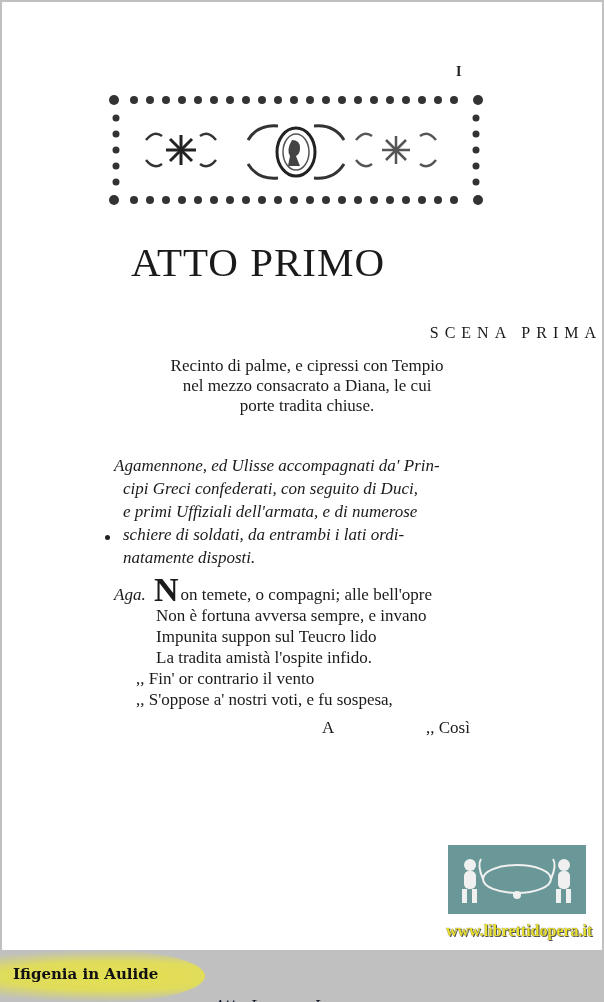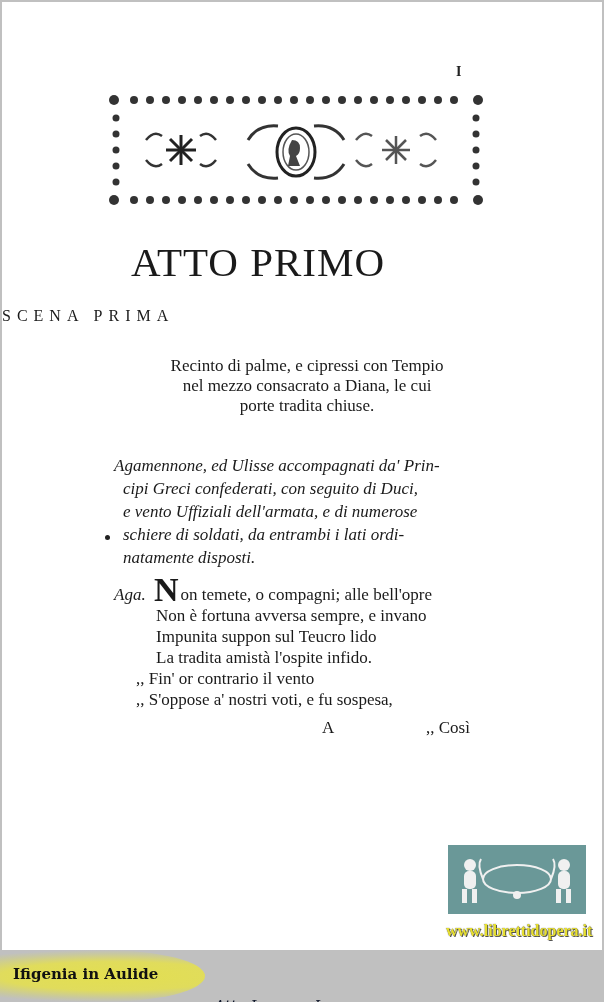--- a/index.html
+++ b/index.html
@@ -1,21 +1,21 @@
 <!DOCTYPE html>
 <html><head>
   <meta charset="utf-8">
   <style>
     html, body { margin:0; padding:0; }
     body { width:604px; height:1002px; background:#c0c0c0; position:relative; overflow:hidden; font-family:"DejaVu Serif", serif; }
     .page { position:absolute; left:2px; top:2px; width:600px; height:948px; background:#ffffff; }
     .pagenum { position:absolute; left:454px; top:62px; font-family:"Liberation Serif", serif; font-weight:bold; font-size:14px; color:#222; }
     .ornament { position:absolute; left:104px; top:90px; width:380px; height:116px; }
     .title { position:absolute; left:0; width:512px; top:236px; text-align:center; font-family:"Liberation Serif", serif; font-size:41px; letter-spacing:1px; color:#1a1a1a; }
-    .scene { position:absolute; left:0; width:600px; top:305px; text-align:left; font-family:"Liberation Serif", serif; font-size:16px; letter-spacing:6px; color:#1a1a1a; }
+    .scene { position:absolute; left:0; width:600px; top:322px; text-align:right; font-family:"Liberation Serif", serif; font-size:16px; letter-spacing:6px; color:#1a1a1a; }
     .setting { position:absolute; left:100px; width:410px; top:354px; text-align:center; font-family:"Liberation Serif", serif; font-size:17px; line-height:20px; color:#1a1a1a; }
     .chars { position:absolute; left:112px; width:400px; top:452px; font-family:"Liberation Serif", serif; font-style:italic; font-size:17px; line-height:23px; color:#1a1a1a; }
     .chars .line { display:block; white-space:nowrap; }
     .chars .indent { padding-left:9px; }
     .dot { position:absolute; left:103px; top:533px; width:5px; height:5px; background:#222; border-radius:50%; }
     .verse { position:absolute; left:112px; top:582px; width:400px; font-family:"Liberation Serif", serif; font-size:17px; line-height:21px; color:#1a1a1a; }
     .verse .row { display:block; white-space:nowrap; height:21px; }
     .speaker { font-style:italic; display:inline-block; width:40px; }
     .dropcap { display:inline-block; font-size:34px; line-height:20px; font-weight:bold; vertical-align:top; margin-top:-4px; margin-right:2px; font-family:"Liberation Serif", serif; }
     .v-indent { padding-left:42px; }
@@ -145,21 +145,21 @@
 
   <div class="setting">
     <div>Recinto di palme, e cipressi con Tempio</div>
     <div>nel mezzo consacrato a Diana, le cui</div>
     <div>porte tradita chiuse.</div>
   </div>
 
   <div class="chars">
     <span class="line">Agamennone, ed Ulisse accompagnati da' Prin-</span>
     <span class="line indent">cipi Greci confederati, con seguito di Duci,</span>
-    <span class="line indent">e vento Uffiziali dell'armata, e di numerose</span>
+    <span class="line indent">e primi Uffiziali dell'armata, e di numerose</span>
     <span class="line indent">schiere di soldati, da entrambi i lati ordi-</span>
     <span class="line indent">natamente disposti.</span>
   </div>
   <div class="dot"></div>
 
   <div class="verse">
     <span class="row">
       <span class="speaker">Aga.</span><span class="dropcap">N</span><span>on temete, o compagni; alle bell'opre</span>
     </span>
     <span class="row v-indent">Non è fortuna avversa sempre, e invano</span>

